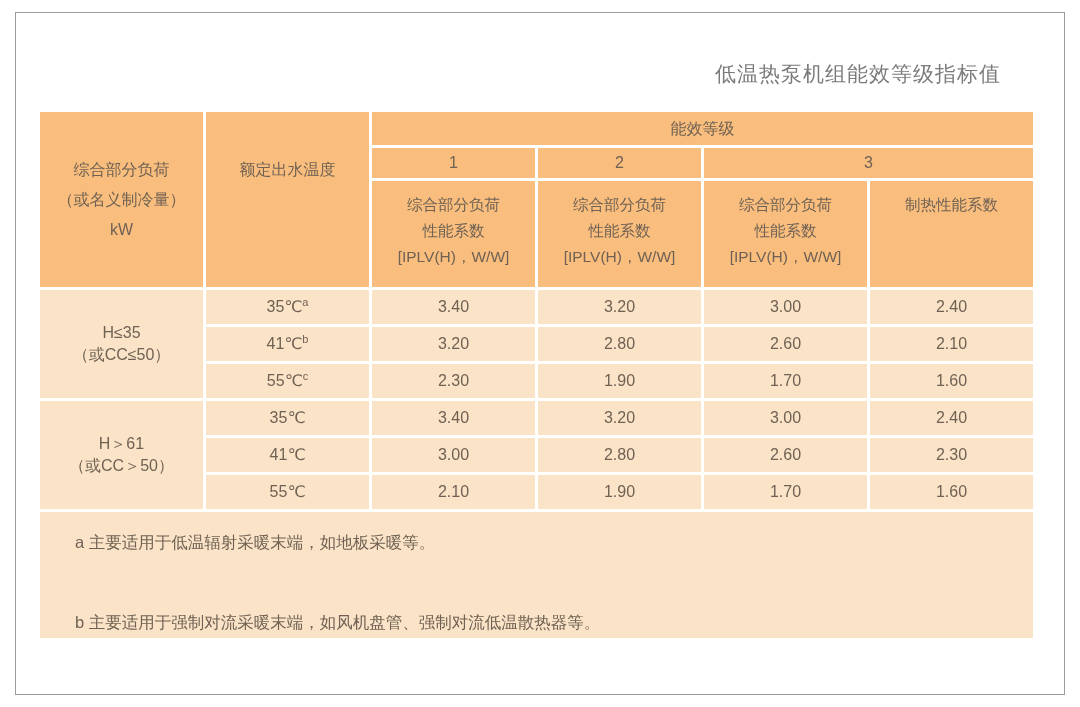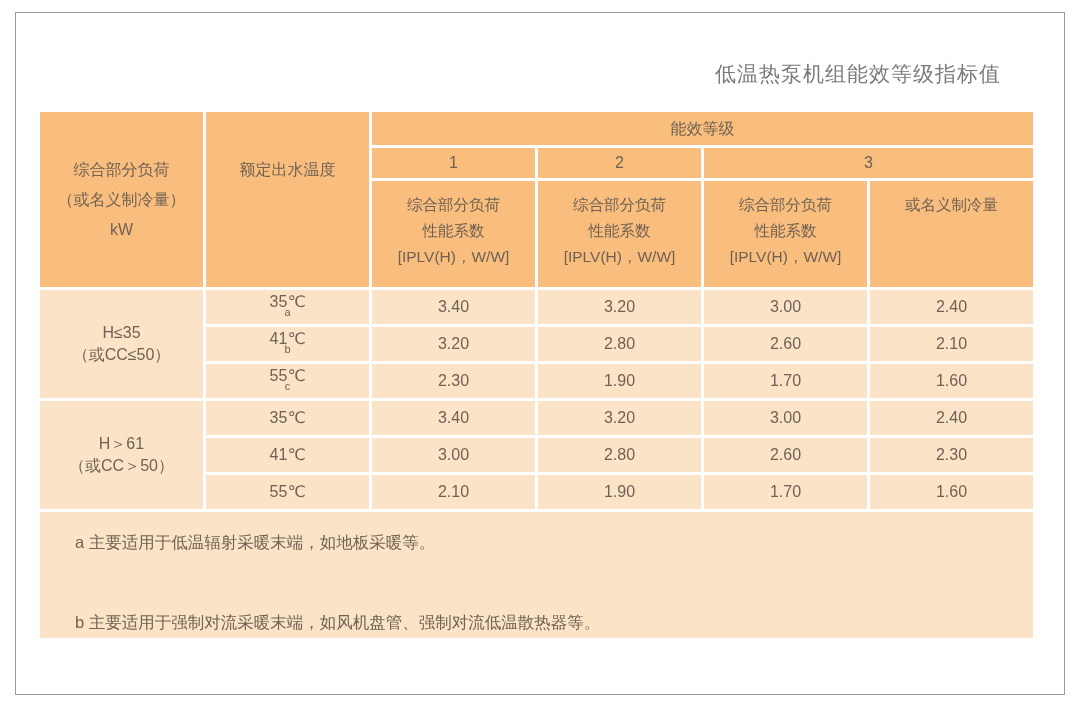--- a/index.html
+++ b/index.html
@@ -57,21 +57,21 @@
   }
   .hdr{background:var(--header-orange);}
   .capacity-cell{line-height:30px;}
   .outlet-cell{justify-content:flex-start;padding-top:47px;}
   .metric-cell{
     justify-content:flex-start;
     padding-top:11px;
     line-height:26px;
     font-size:15.5px;
   }
-  .temp-cell{flex-direction:column;align-items:center;}
+  .temp-cell{flex-direction:row;align-items:center;}
   .temp-cell sup{
     font-size:11px;
     line-height:1;
     vertical-align:super;
     position:relative;
     top:-5px;
   }
   .value-cell{font-size:16px;}
   .footnote-block{
     align-items:flex-start;
@@ -116,21 +116,21 @@
     <div>综合部分负荷</div>
     <div>性能系数</div>
     <div>[IPLV(H)，W/W]</div>
   </div>
   <div class="cell hdr metric-cell" style="grid-area:3/5/4/6">
     <div>综合部分负荷</div>
     <div>性能系数</div>
     <div>[IPLV(H)，W/W]</div>
   </div>
   <div class="cell hdr metric-cell" style="grid-area:3/6/4/7">
-    <div>或名义制冷量</div>
+    <div>制热性能系数</div>
   </div>
 
   <div class="cell" style="grid-area:4/1/7/2">
     <div>H≤35</div>
     <div>（或CC≤50）</div>
   </div>
 
   <div class="cell temp-cell" style="grid-area:4/2/5/3">
     <span>35℃</span>
       <sup>a</sup>

